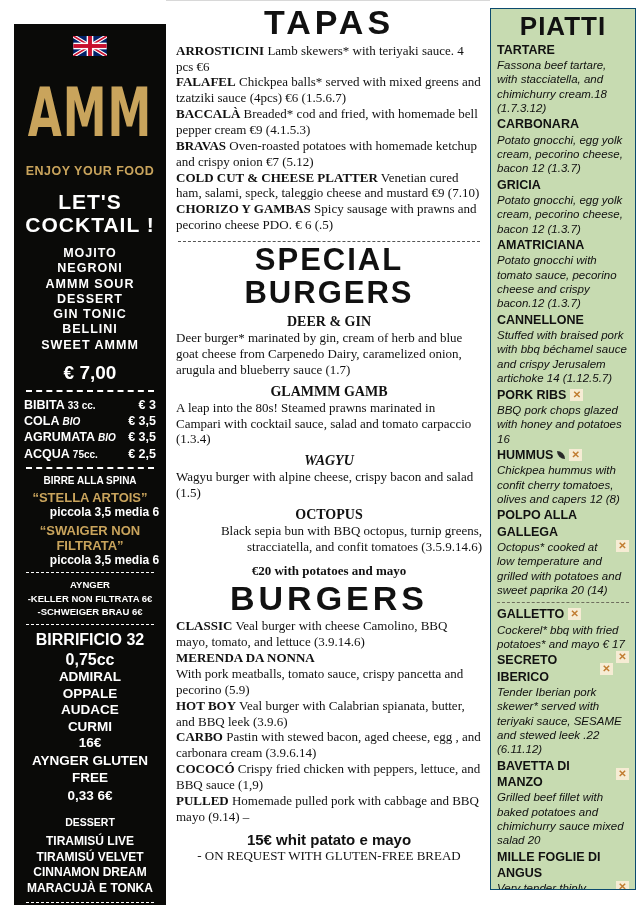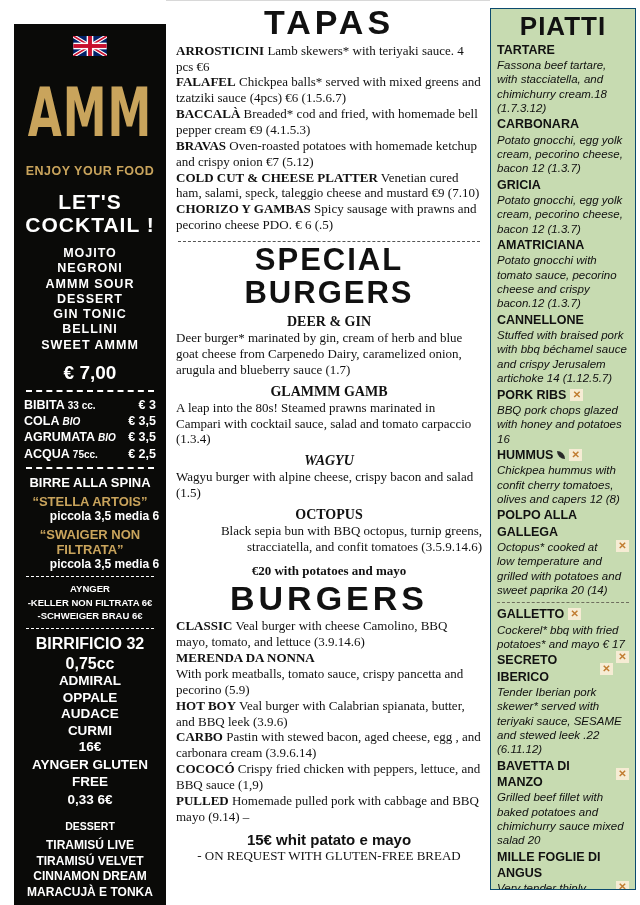--- a/index.html
+++ b/index.html
@@ -17,21 +17,21 @@
   .ck-h{font-weight:bold;font-size:21px;font-variant:small-caps;letter-spacing:1px;line-height:1.1;}
   .ck-list{margin-top:10px;}
   .ck{font-weight:bold;font-size:12.5px;font-variant:small-caps;letter-spacing:1px;line-height:1.22;}
   .price7{font-weight:bold;font-size:19px;margin:9px 0 6px;}
   .dsep{border-top:2px dashed #fff;margin:5px 12px;}
   .dsep.thin{border-top-width:1px;}
   .drow{display:flex;justify-content:space-between;align-items:baseline;padding:0 10px;font-size:12.5px;font-weight:bold;line-height:1.3;}
   .drow .dn{white-space:nowrap;}
   .drow .dd{font-size:10px;margin-left:3px;}
   .drow .dd.it{font-style:italic;}
-  .beer-h{font-weight:bold;font-size:13px;margin:6px 0 4px;}
+  .beer-h{font-weight:bold;font-size:10px;margin:6px 0 4px;}
   .gold{color:#c9a45c;}
   .tap-n{font-weight:bold;font-size:13px;margin-top:4px;}
   .tap-s{font-weight:bold;font-size:12px;margin-bottom:3px;padding-left:29px;}
   .sm{font-size:9.5px;font-weight:bold;line-height:1.45;}
   .birr{font-weight:bold;font-size:13.5px;line-height:1.22;}
   .birr.big{font-size:16px;}
   .gf{font-weight:bold;font-size:13.5px;line-height:1.3;}
   .des-h{font-weight:bold;font-size:10.5px;margin:12px 0 6px;}
   .des{font-weight:bold;font-size:12px;line-height:1.3;}
   .addr{font-weight:bold;font-size:13px;line-height:1.3;}

